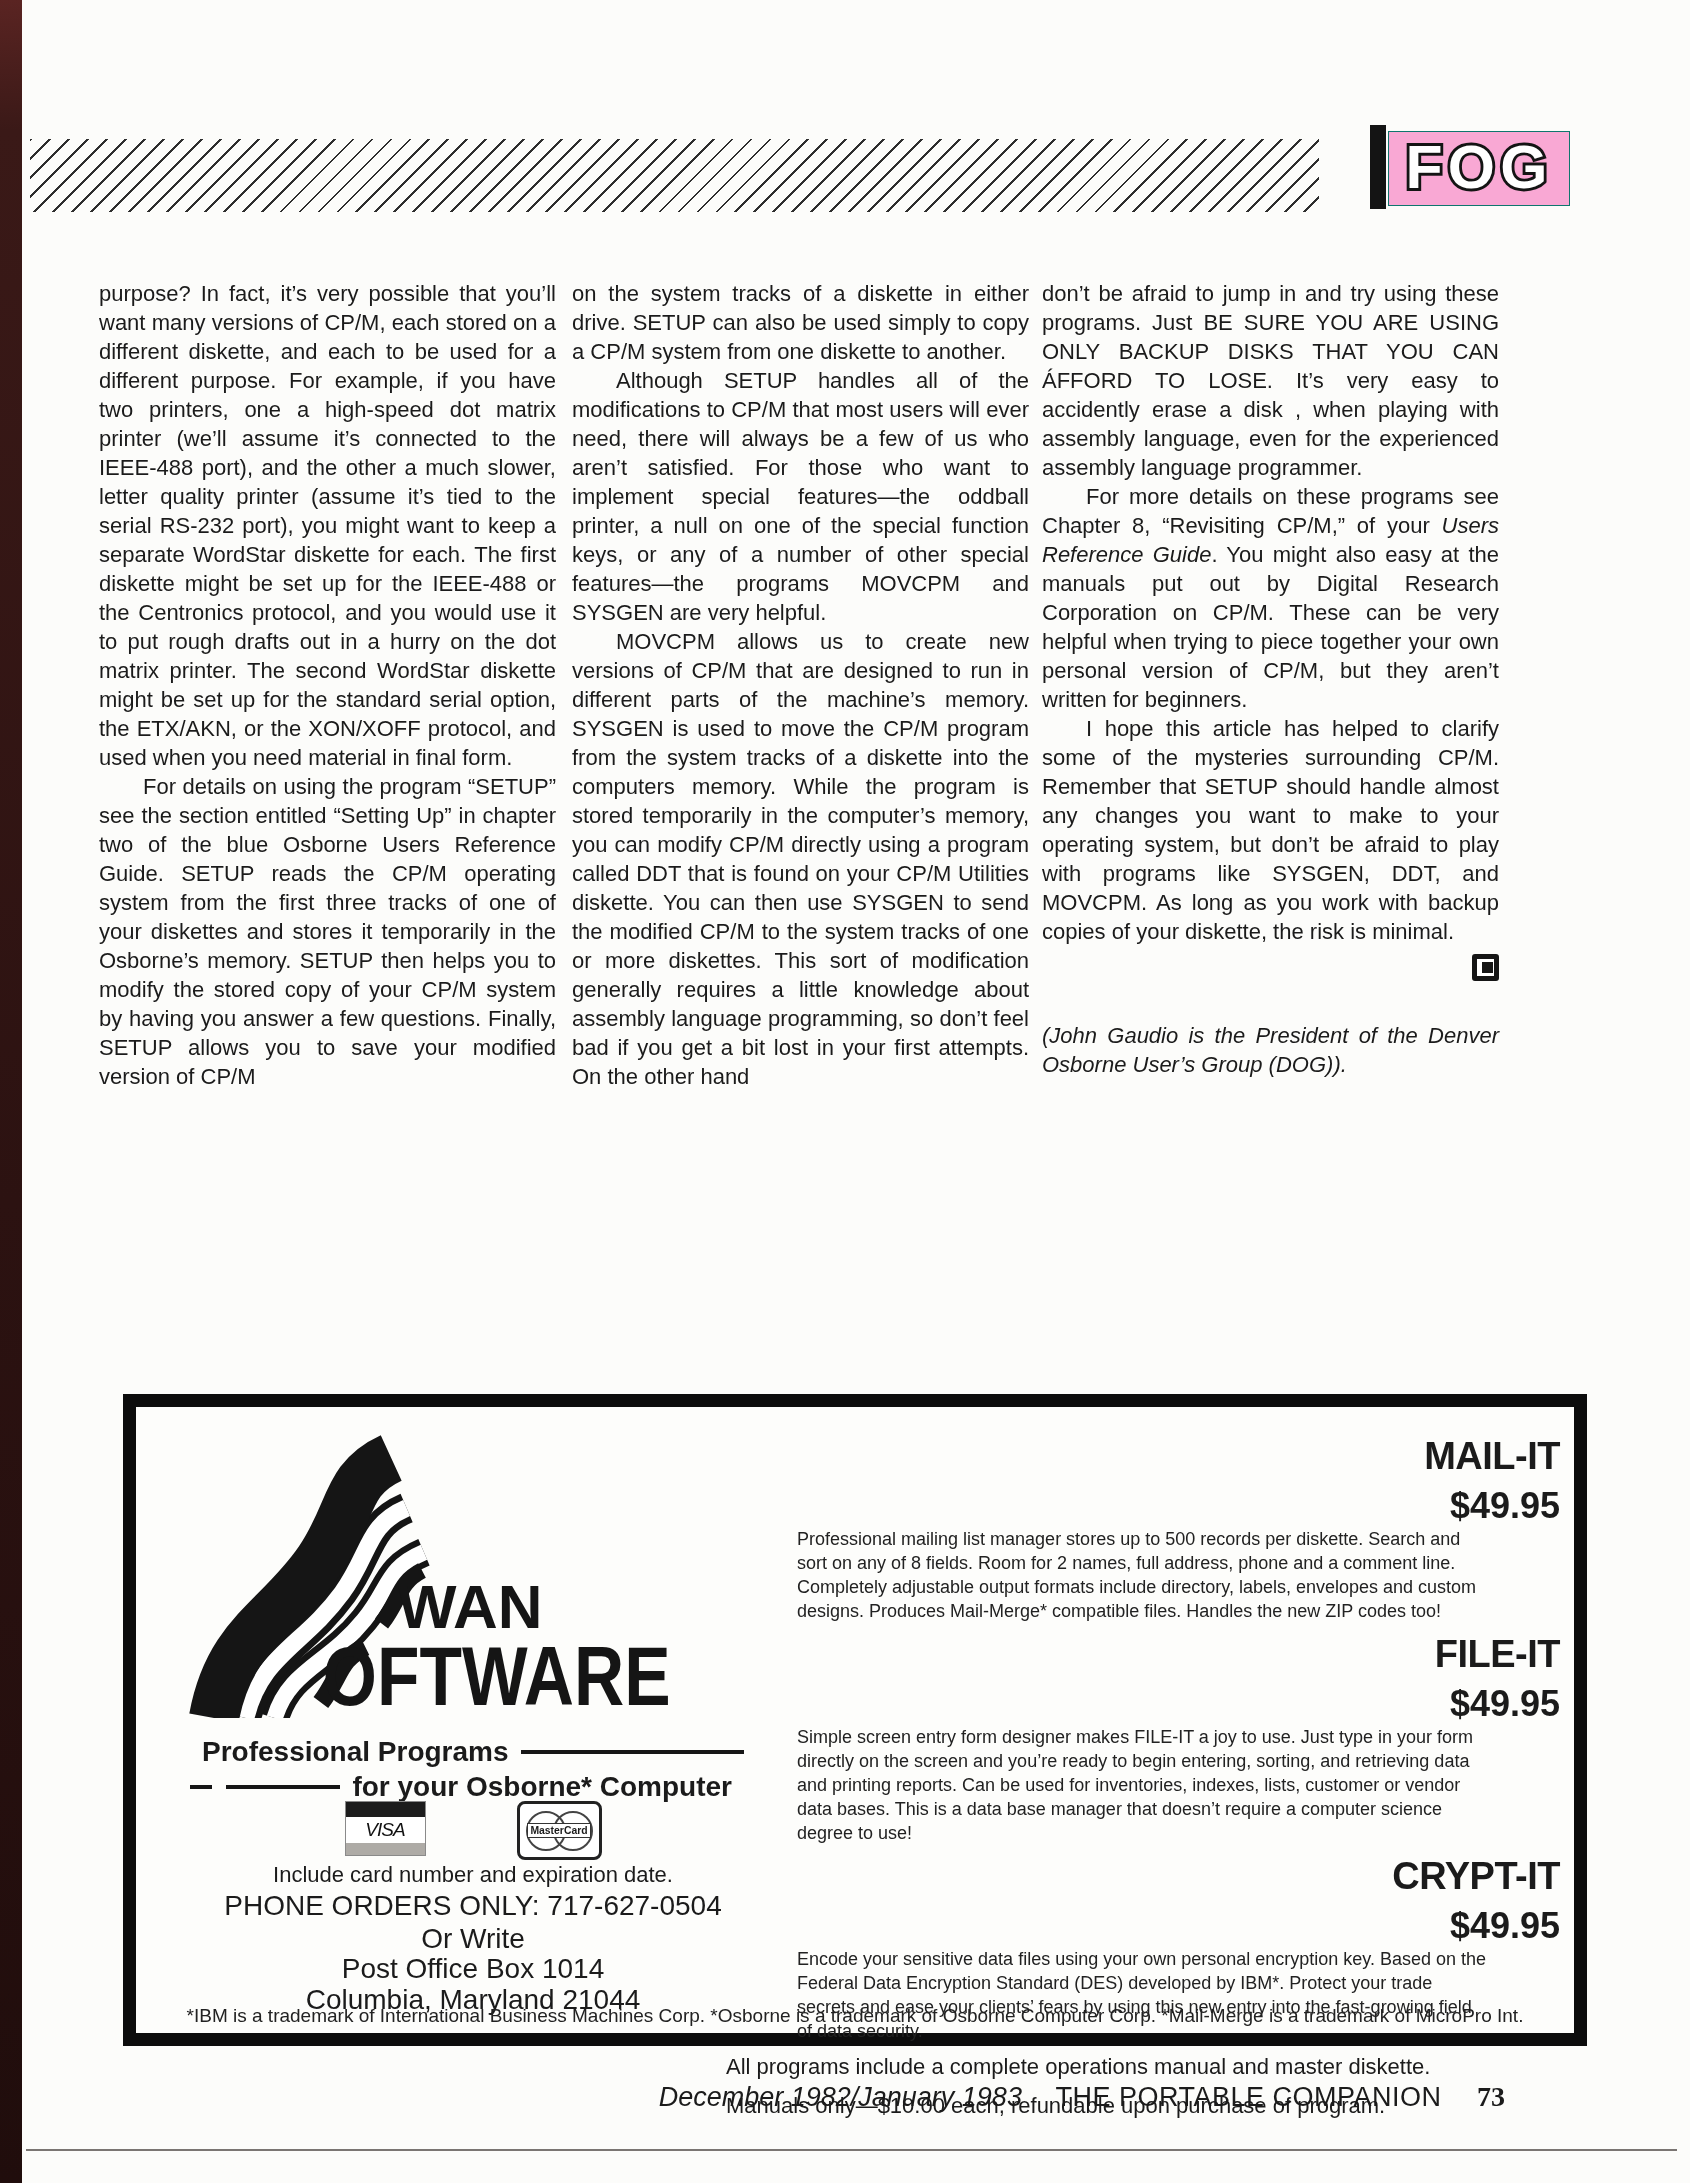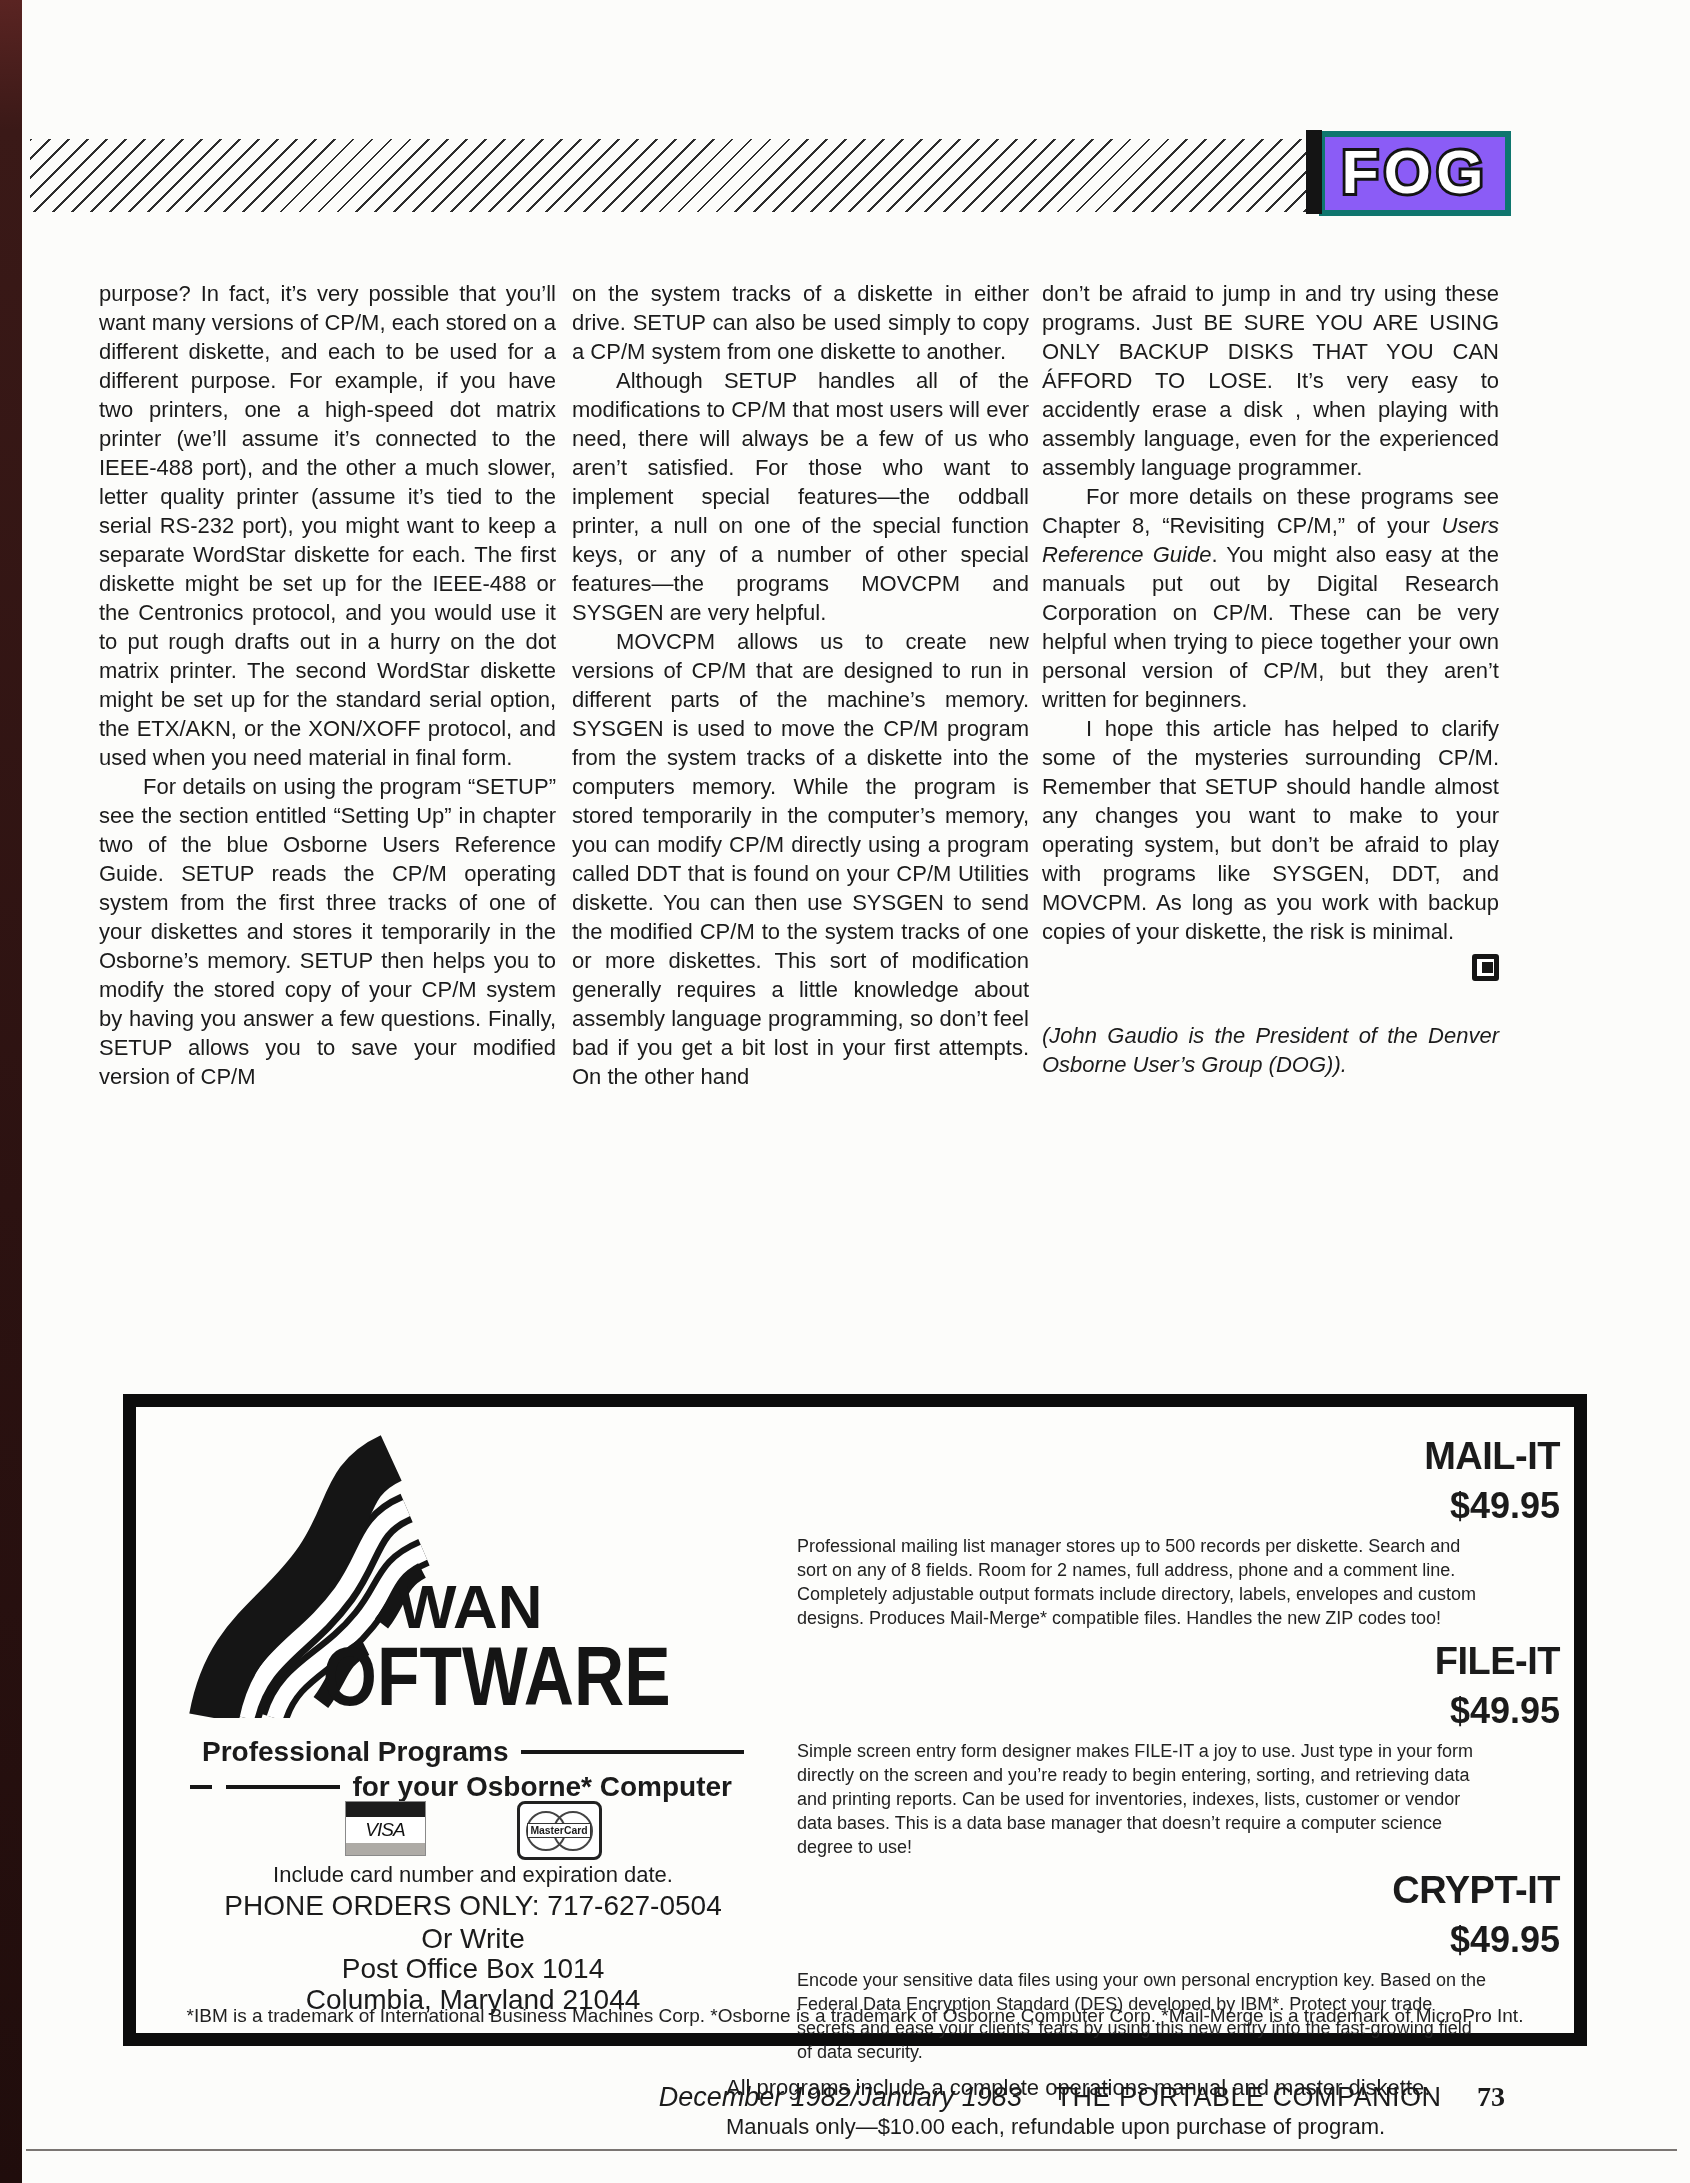--- a/index.html
+++ b/index.html
@@ -13,22 +13,22 @@
   .page-edge {
     position:absolute; left:0; top:0; width:22px; height:2184px;
     background:linear-gradient(180deg,#5a2422 0%,#3a1917 6%,#2c1211 55%,#200d0c 100%);
   }
   
   .hatch {
     position:absolute; left:30px; top:139px; width:1289px; height:73px;
     background:repeating-linear-gradient(135deg,#2e2e2e 0 2px,transparent 2px 13.4px);
   }
   .fog-box {
-    position:absolute; left:1319px; top:131px; width:180px; height:73px;
-    background:#8b5cf6; border:6px solid #0f766e;
+    position:absolute; left:1388px; top:131px; width:180px; height:73px;
+    background:#f9a8d4; border:1px solid #0f766e;
   }
   .fog-box::before {
     content:""; position:absolute; left:-19px; top:-7px; bottom:-4px; width:16px;
     background:#141414;
   }
   .fog-box svg { display:block; width:100%; height:100%; }
   .fog-box text {
     font-family:"Liberation Sans","DejaVu Sans",sans-serif;
     font-weight:700; font-size:58px; letter-spacing:5px;
     fill:#ffffff; stroke:#141414; stroke-width:5.5px; paint-order:stroke;
@@ -104,21 +104,21 @@
   .ad-right { position:absolute; left:590px; top:22px; width:834px; }
   .prod-head { display:flex; align-items:flex-end; margin-top:6px;flex-direction:column; }
   .prod-name { font-weight:800; font-size:38px; letter-spacing:-0.5px; white-space:nowrap; }
   .leader {
     flex:1; height:12px; margin:0 10px 7px 12px; align-self:flex-end;
     background-image:radial-gradient(circle,#1c1c1c 2.6px,transparent 3.1px);
     background-size:20px 10px; background-repeat:repeat-x; background-position:left center;
   }
   .prod-price { font-weight:800; font-size:36px; white-space:nowrap; }
   .prod-desc {
-    margin:7px 0 10px 71px; width:693px; font-size:18px; line-height:24px; color:#222;
+    margin:0 0 10px 71px; width:693px; font-size:18px; line-height:24px; color:#222;
   }
   .ad-note { font-size:22px; line-height:27px; margin-top:10px; }
   .ad-note-2 { margin-top:12px; }
   .ad-footnote {
     position:absolute; left:0; bottom:6px; width:100%; text-align:center;
     font-size:19px; color:#222;
   }
   
   .footer {
     position:absolute; left:99px; top:2081px; width:1406px;

